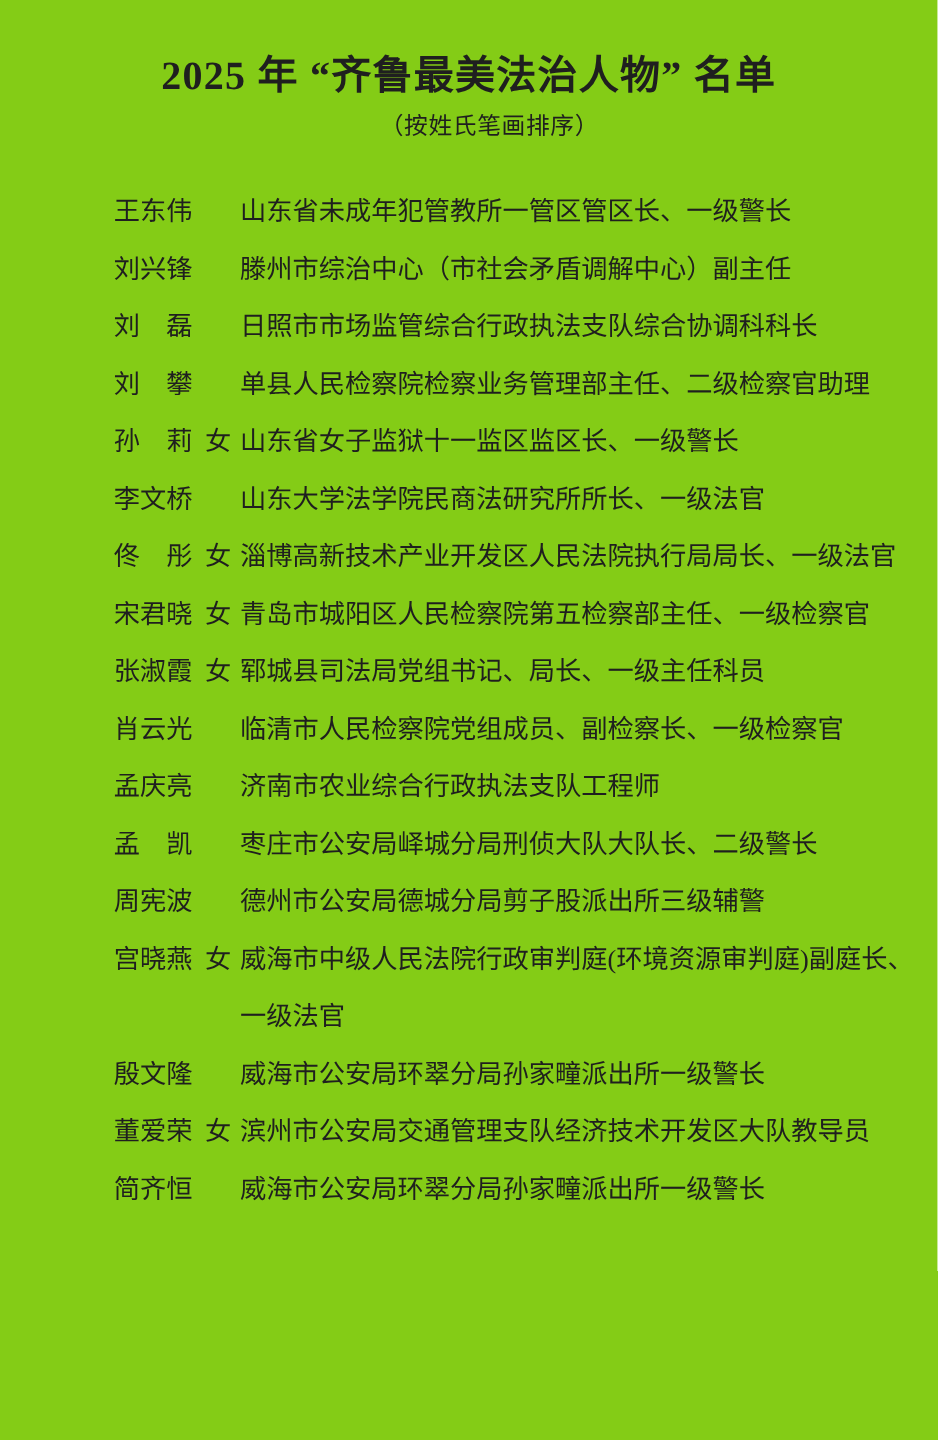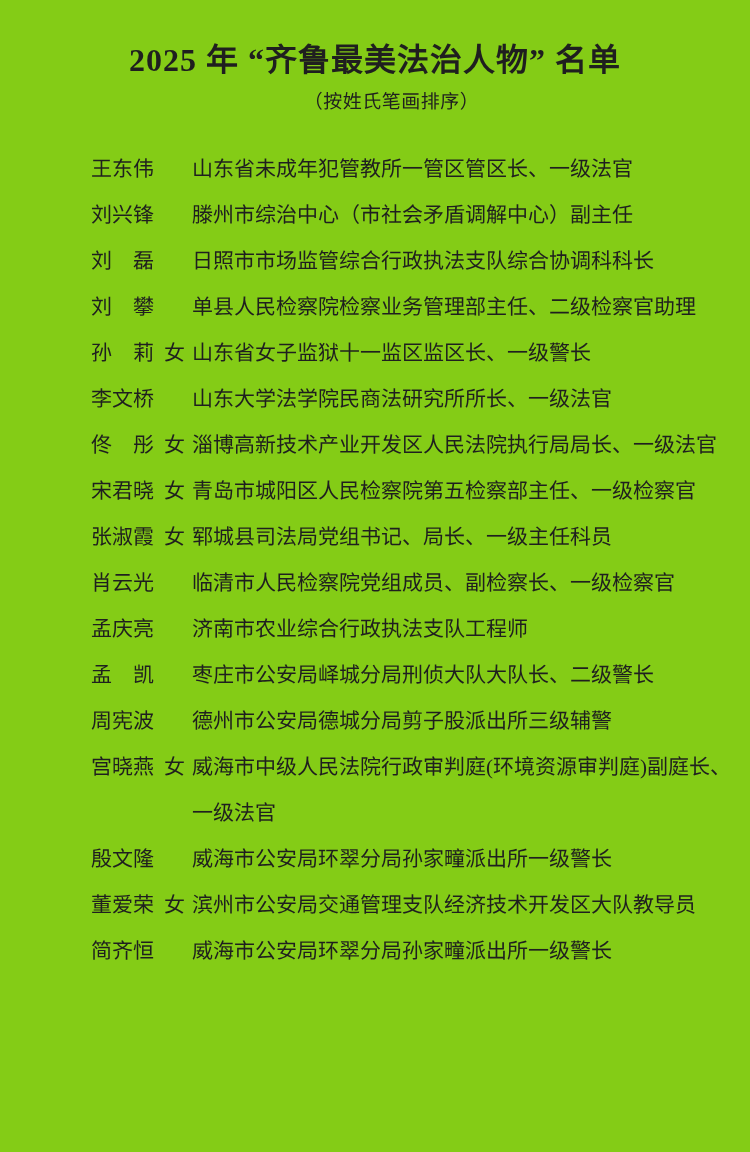--- a/index.html
+++ b/index.html
@@ -64,21 +64,21 @@
 <body>
 
 <div class="page">
   <div class="doc-title">2025 年 “齐鲁最美法治人物” 名单</div>
   <div class="doc-subtitle">（按姓氏笔画排序）</div>
 
   <div class="honoree-list">
   <div class="honoree-row">
     <span class="honoree-name">王东伟</span>
     <span class="honoree-gender"></span>
-    <span class="honoree-desc">山东省未成年犯管教所一管区管区长、一级法官</span>
+    <span class="honoree-desc">山东省未成年犯管教所一管区管区长、一级警长</span>
   </div>
 
   <div class="honoree-row">
     <span class="honoree-name">刘兴锋</span>
     <span class="honoree-gender"></span>
     <span class="honoree-desc">滕州市综治中心（市社会矛盾调解中心）副主任</span>
   </div>
 
   <div class="honoree-row">
     <span class="honoree-name">刘　磊</span>

